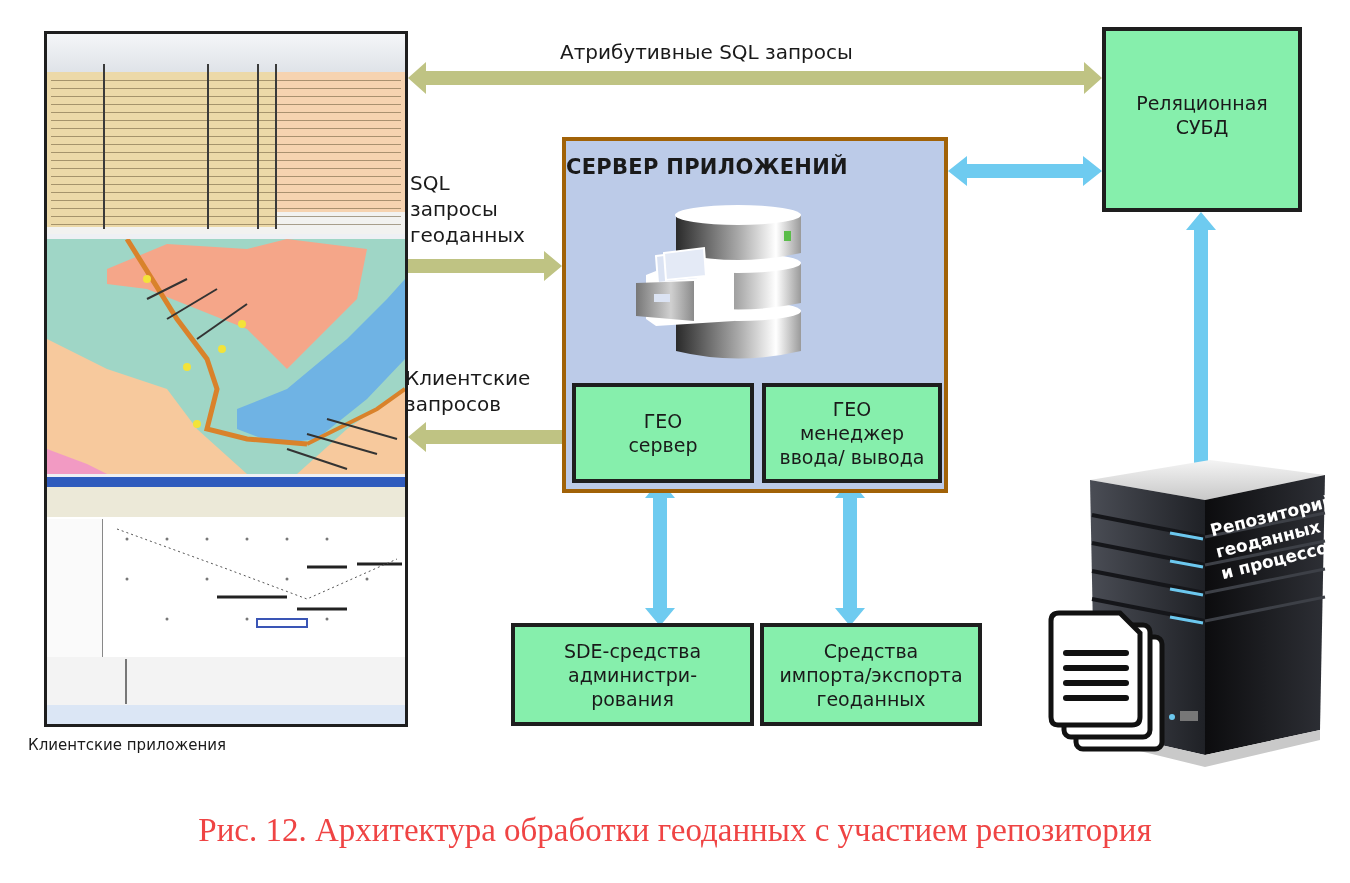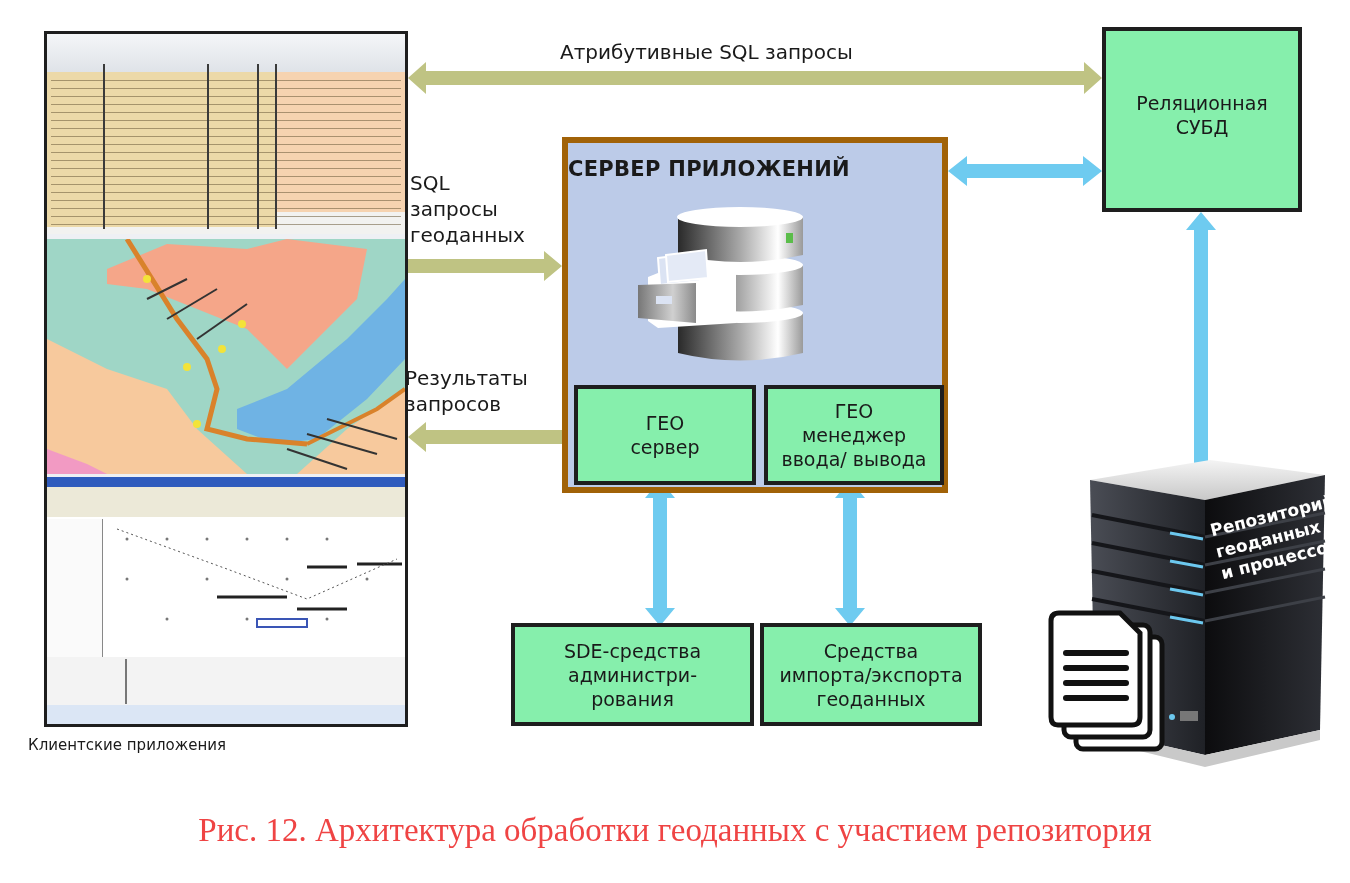--- a/index.html
+++ b/index.html
@@ -119,24 +119,24 @@
 
   <path d="M660,480 L675,498 L667,498 L667,608 L675,608 L660,626 L645,608 L653,608 L653,498 L645,498 Z" fill="#6ecbf0"></path>
 
   <path d="M850,480 L865,498 L857,498 L857,608 L865,608 L850,626 L835,608 L843,608 L843,498 L835,498 Z" fill="#6ecbf0"></path>
 </svg>
 
 <div class="lbl" style="left:560px;top:40px;width:430px;font-size:20px">Атрибутивные SQL запросы</div>
 <div class="lbl" style="left:410px;top:170px;width:140px;font-size:20px;line-height:26px">SQL
 запросы
 геоданных</div>
-<div class="lbl" style="left:405px;top:365px;width:150px;font-size:20px;line-height:26px">Результаты
+<div class="lbl" style="left:405px;top:365px;width:150px;font-size:20px;line-height:26px">Клиентские
 запросов</div>
 
-<div class="abs" style="left:562px;top:137px;width:386px;height:356px;box-sizing:border-box;border:6px solid #a16207;background:#bccbe8">
+<div class="abs" style="left:562px;top:137px;width:386px;height:356px;box-sizing:border-box;border:4px solid #a16207;background:#bccbe8">
   <div class="lbl" style="left:0;top:14px;width:378px;font-size:21px;font-weight:bold;letter-spacing:0.3px">СЕРВЕР ПРИЛОЖЕНИЙ</div>
   <svg class="abs" style="left:70px;top:60px" width="200" height="170" viewBox="0 0 200 170">
     <defs>
       <linearGradient id="cyl" x1="0" x2="1" y1="0" y2="0">
         <stop offset="0" stop-color="#2a2a2a"></stop>
           <stop offset="0.5" stop-color="#a9a9a9"></stop>
         <stop offset="0.8" stop-color="#ffffff"></stop>
           <stop offset="1" stop-color="#9a9a9a"></stop>
       </linearGradient>
       <linearGradient id="drw" x1="0" x2="1" y1="0" y2="0">

